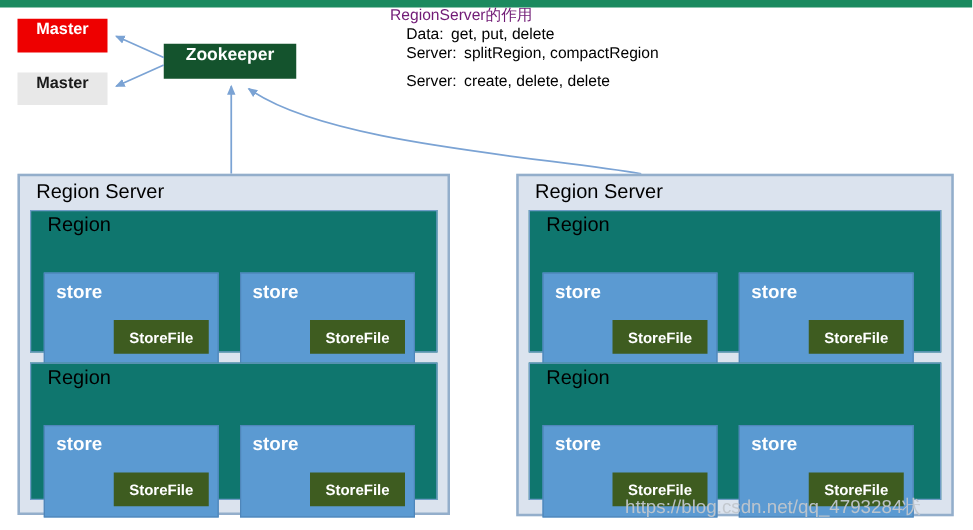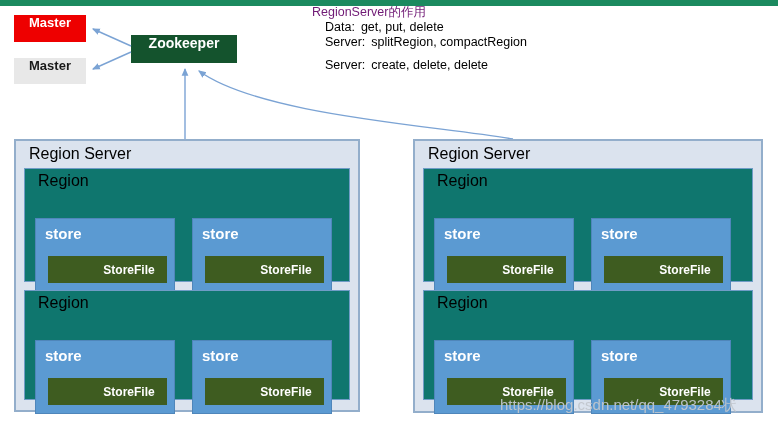--- a/index.html
+++ b/index.html
@@ -31,21 +31,21 @@
   .rs-title{position:absolute;left:13px;top:4px;font-size:16px;color:#000;text-align:right;}
   .region{position:absolute;left:8px;right:8px;background:#0f766e;border:1px solid #6f9cc6;box-sizing:border-box;}
   .region1{top:27px;height:114px;}
   .region2{top:149px;height:110px;}
   .region-title{position:absolute;left:13px;top:3px;font-size:16px;color:#000;}
   .store{position:absolute;top:28px;width:140px;height:74px;background:#5b9ad2;border:1px solid #4f86ba;box-sizing:border-box;margin-top:21px;}
   .store1{left:10px;}
   .store2{left:167px;}
   .store-label{position:absolute;left:9px;top:6px;color:#fff;font-weight:bold;font-size:15px;}
   .storefile{position:absolute;right:7px;bottom:8px;width:76px;height:27px;background:#3e5c20;color:#fff;
-             font-weight:bold;font-size:12px;display:flex;align-items:center;justify-content:center;padding-left:43px;}
+             font-weight:bold;font-size:12px;display:flex;align-items:center;justify-content:center;}
 
   .watermark{position:absolute;left:500px;top:396px;font-size:15px;color:rgba(193,198,204,0.95);
              white-space:nowrap;z-index:5;}
 </style>
 </head>
 <body>
 
 <div class="stage">
 
   <div class="topbar"></div>

